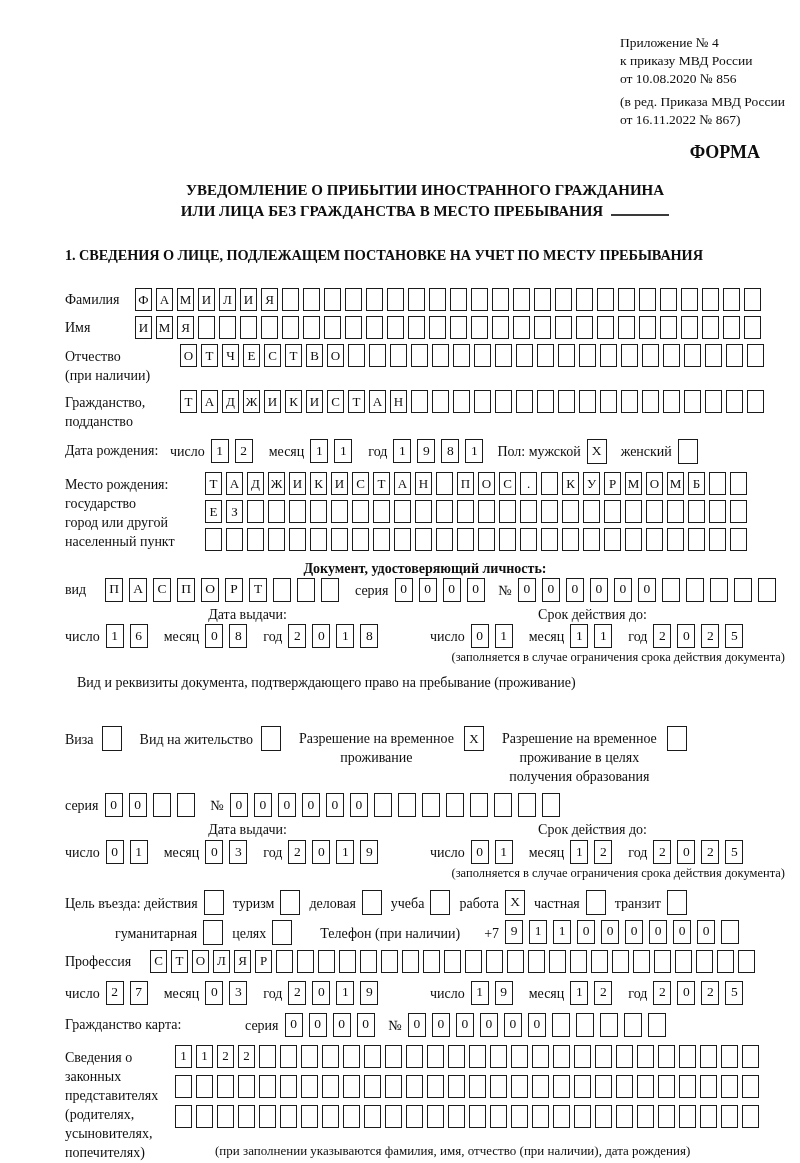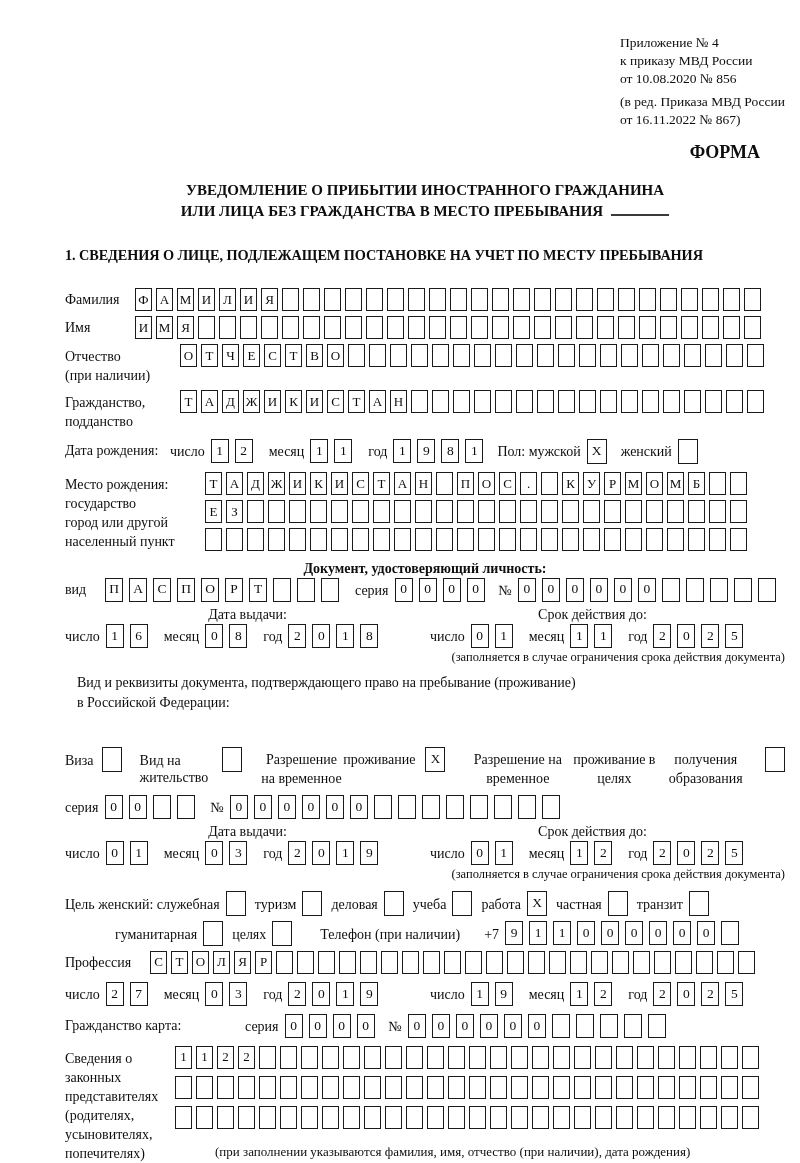--- a/index.html
+++ b/index.html
@@ -45,21 +45,21 @@
   .dgroup { display:inline-flex; align-items:flex-start; }
   .dgroup .cellrow { margin-right:10px; }
   .left365 { width:365px; box-sizing:border-box; }
   .note { text-align:right; font-size:12.5px; margin-bottom:8px; padding-top:1px; }
 
   
   .permitline { margin-bottom:3px;margin-left:12px; }
   .permits { margin-top:4px; margin-bottom:7px; }
   .pitem { display:flex; align-items:flex-start; margin-right:18px;margin-top:31px; }
   .pitem .plabel { padding-top:5px; margin-right:8px; }
-  .plines { display:inline-flex; flex-direction:row; text-align:center; line-height:19px; padding-top:3px; margin-right:10px; }
+  .plines { display:inline-flex; flex-direction:column; text-align:center; line-height:19px; padding-top:3px; margin-right:10px; }
 
   
   .purpose span.t { padding-top:5px; margin-right:6px; }
   .purpose .cb { margin-right:9px; }
 
   .footnote { margin-left:150px; font-size:13px; margin-top:2px; } .mb8 { margin-bottom:8px; }
 </style>
 </head>
 <body>
 
@@ -432,21 +432,20 @@
             <span class="cell">2</span>
             <span class="cell">0</span>
             <span class="cell">2</span>
             <span class="cell">5</span>
           </span>
       </span>
     </div>
     <div class="note">(заполняется в случае ограничения срока действия документа)</div>
 
     <div class="permitline">Вид и реквизиты документа, подтверждающего право на пребывание (проживание)</div>
-    <div class="permitline">в Российской Федерации:</div>
 
     <div class="frow permits">
       <span class="pitem">
         <span class="plabel">Виза</span>
         <span class="cellrow cb">
             <span class="cell"></span>
           </span>
       </span>
       <span class="pitem">
         <span class="plabel">Вид на жительство</span>
@@ -542,21 +541,21 @@
             <span class="cell">2</span>
             <span class="cell">0</span>
             <span class="cell">2</span>
             <span class="cell">5</span>
           </span>
       </span>
     </div>
     <div class="note">(заполняется в случае ограничения срока действия документа)</div>
 
     <div class="frow big purpose">
-      <span class="t">Цель женский: служебная</span>
+      <span class="t">Цель въезда: действия</span>
       <span class="cellrow cb">
           <span class="cell"></span>
         </span>
       <span class="t">туризм</span>
       <span class="cellrow cb">
           <span class="cell"></span>
         </span>
       <span class="t">деловая</span>
       <span class="cellrow cb">
           <span class="cell"></span>

